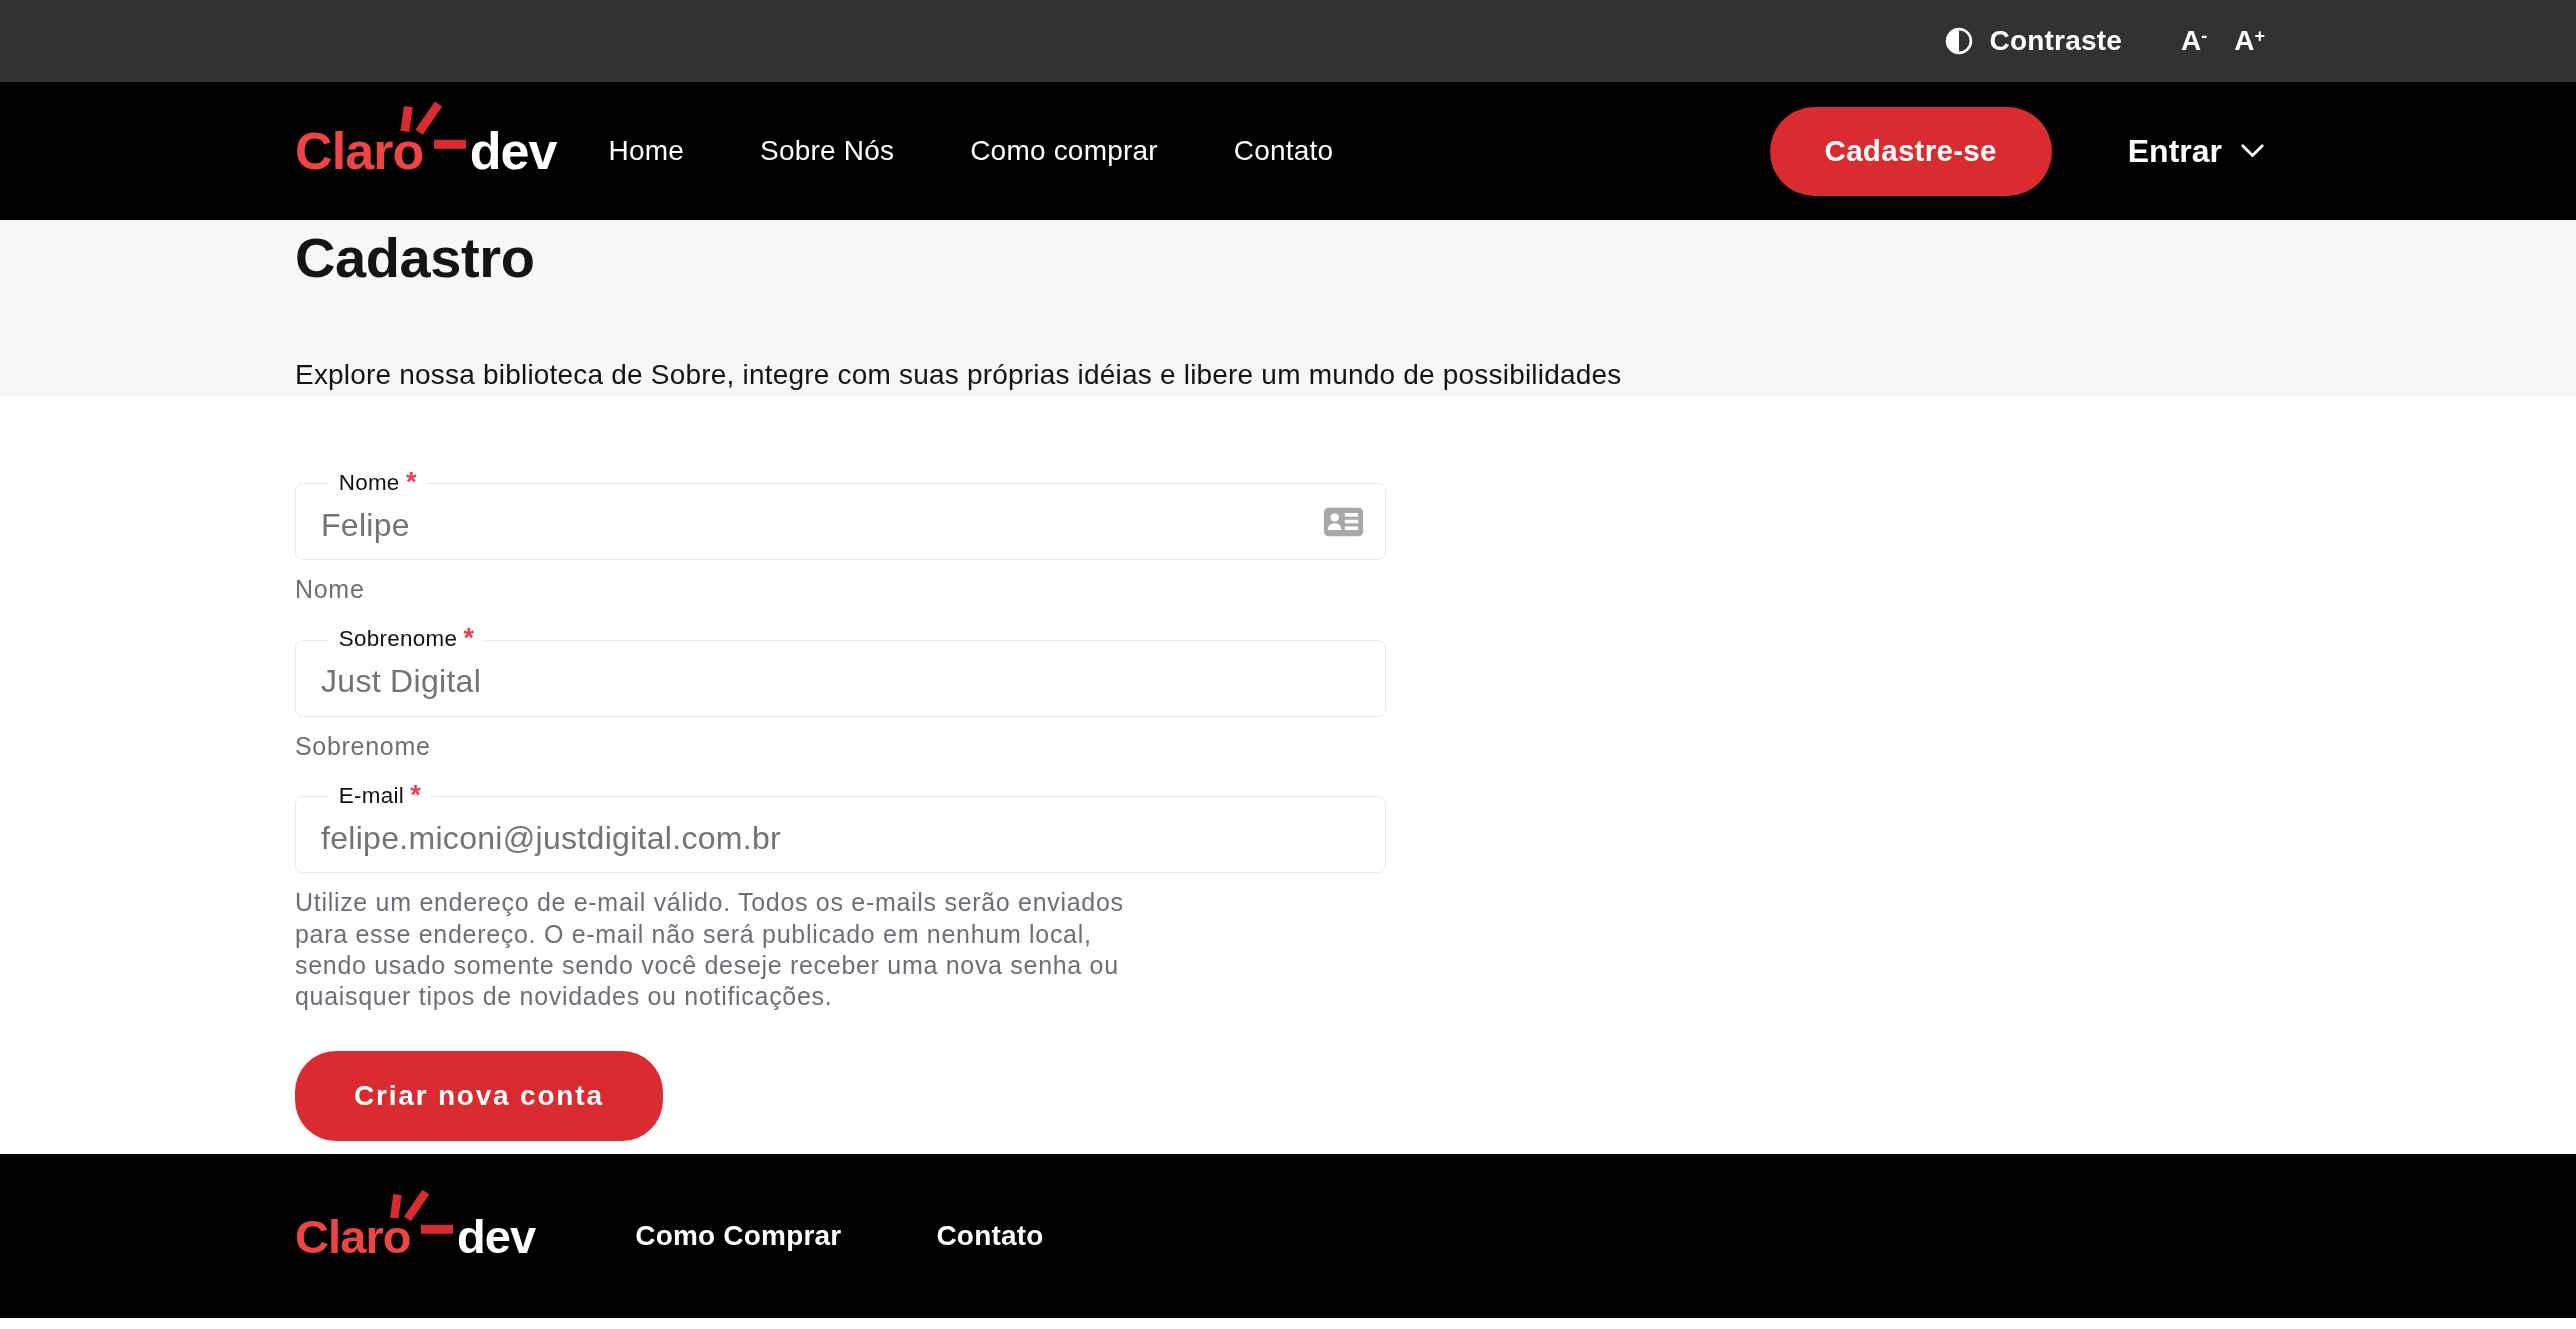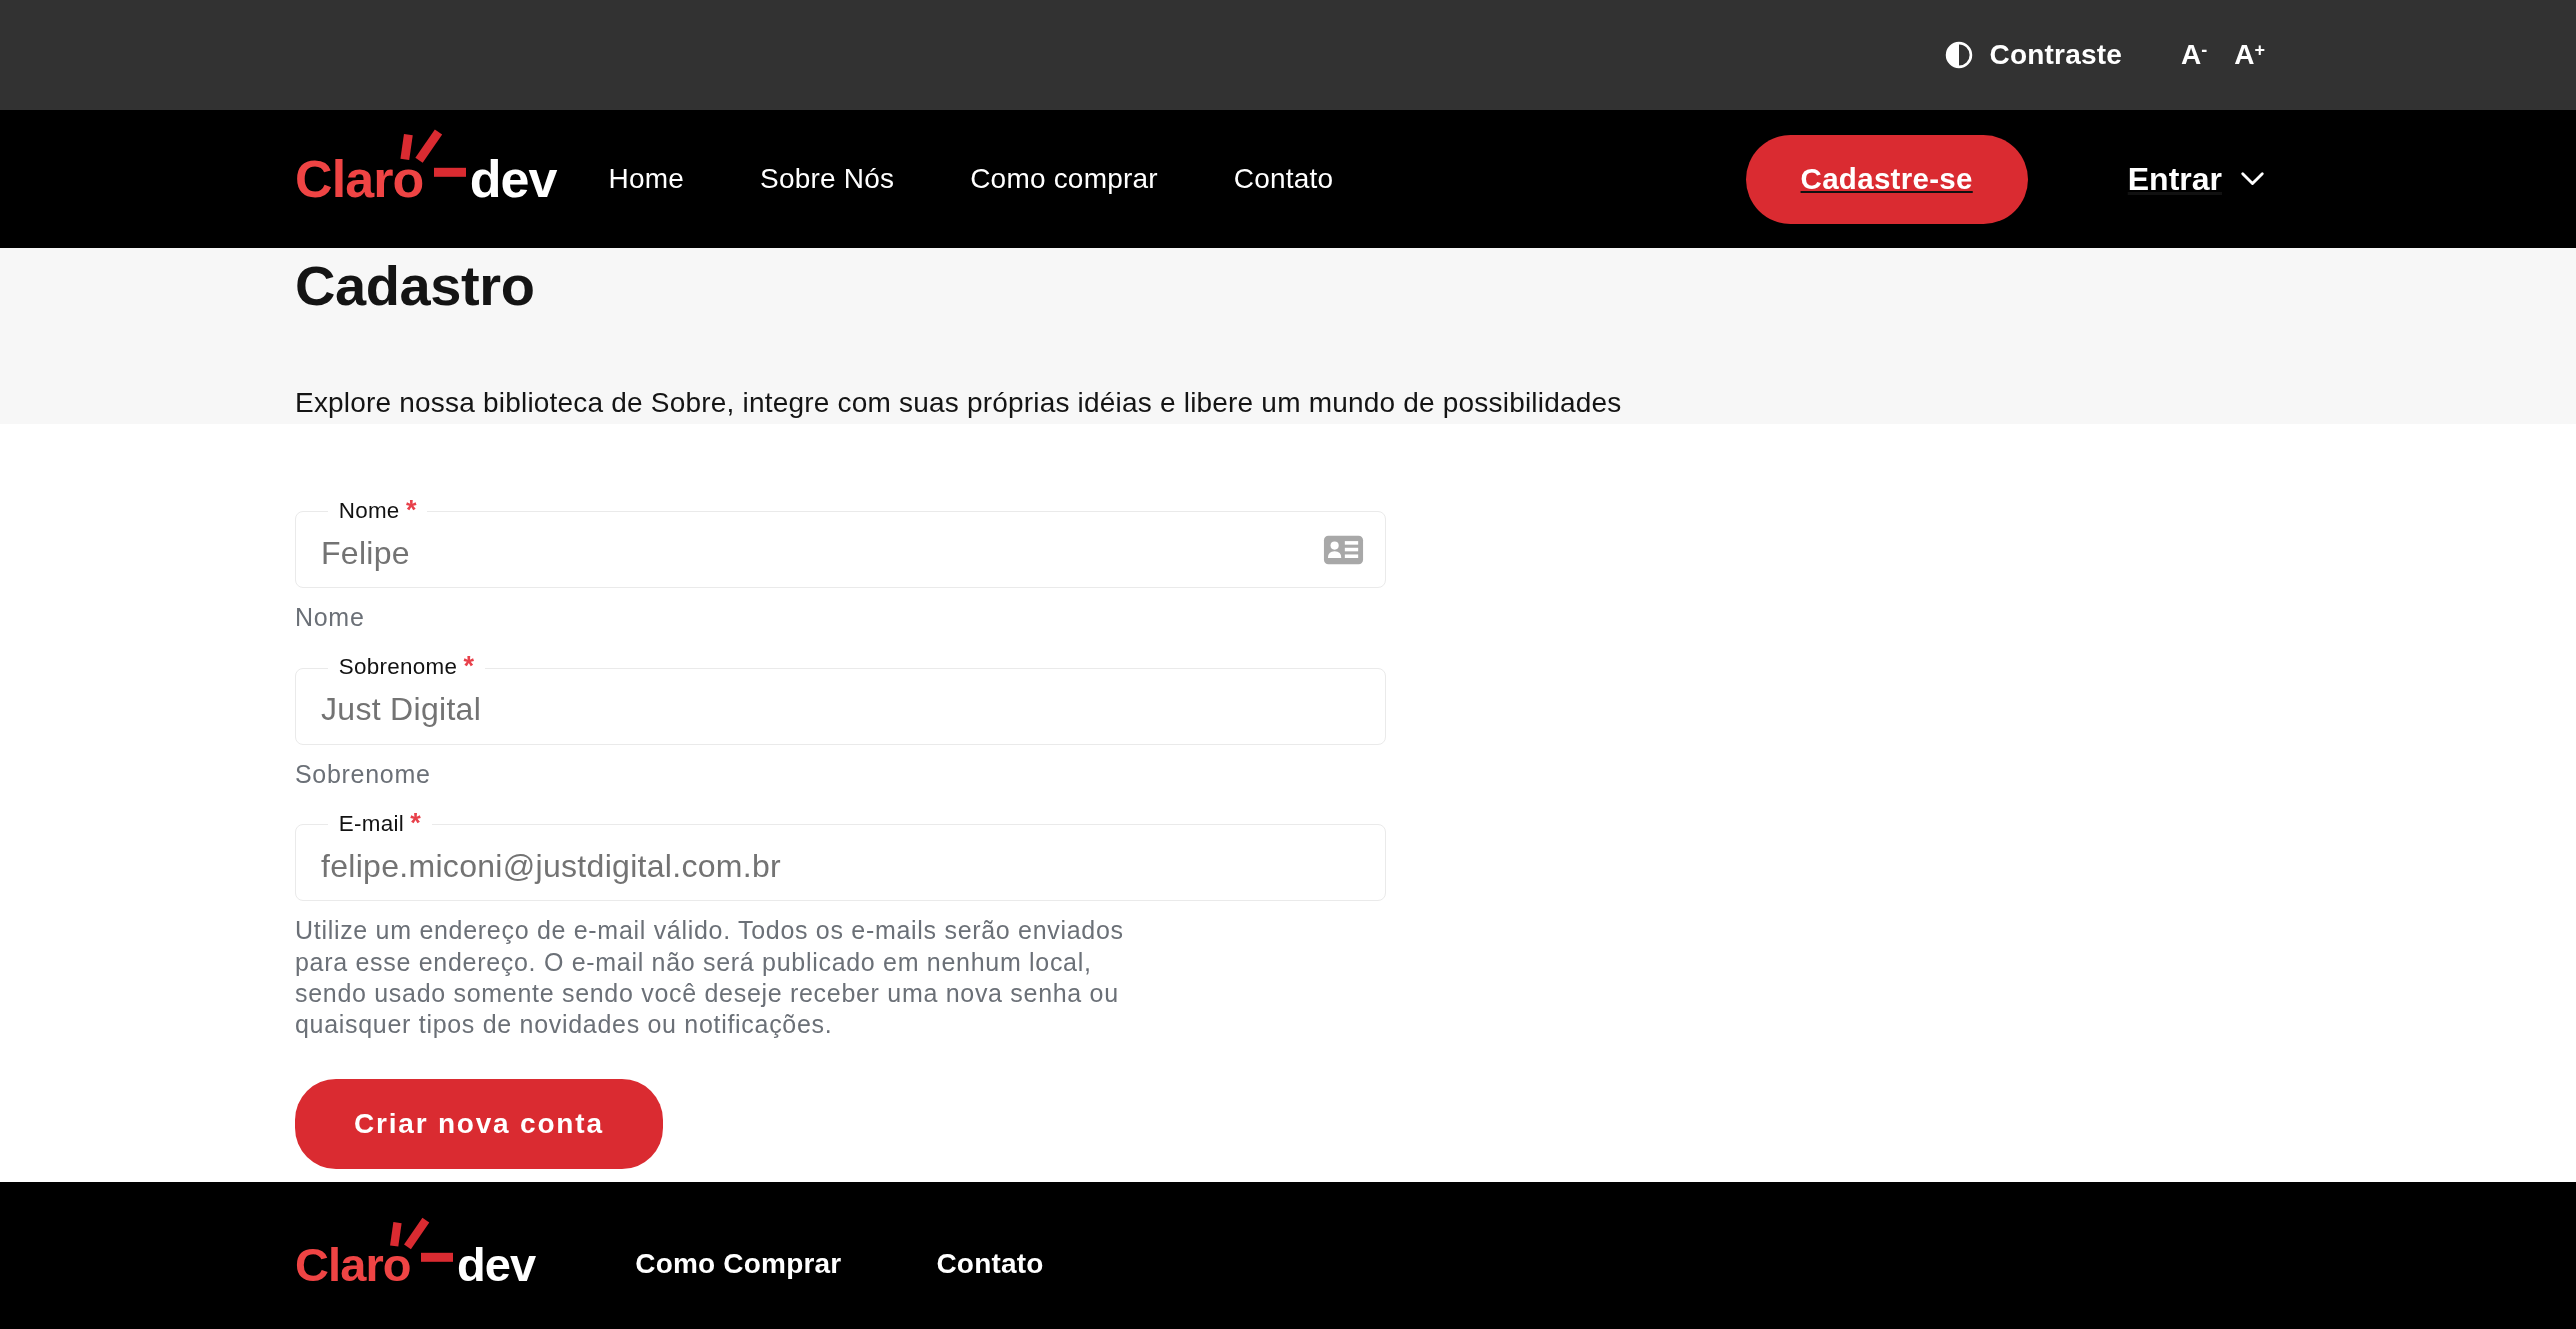--- a/index.html
+++ b/index.html
@@ -6,21 +6,21 @@
   html,body { width:2576px; height:1329px; overflow:hidden; }
   body {
     font-family:"Liberation Sans", sans-serif;
     background:#ffffff;
     color:#111;
   }
   button { font-family:inherit; cursor:pointer; background:none; border:none; color:inherit; }
 
   
   .topbar {
-    height:110px; background:#323232;
+    height:82px; background:#323232;
     display:flex; align-items:center; justify-content:flex-end;
     padding-right:311px;
   }
   .contrast-btn {
     display:flex; align-items:center; gap:16px;
     color:#fff; font-size:28px; font-weight:700; letter-spacing:0.2px;
   }
   .font-controls { display:flex; align-items:center; gap:27px; margin-left:59px; }
   .font-btn { color:#fff; font-size:28px; font-weight:700; display:flex; align-items:flex-start; }
   .font-btn sup { font-size:18px; font-weight:700; line-height:1; margin-top:1.8px; }
@@ -34,21 +34,21 @@
   .logo { display:flex; align-items:center; white-space:nowrap; line-height:1; }
   .logo .claro { position:relative; color:#ef4444; font-weight:700; font-size:52px; letter-spacing:-0.9px; }
   .logo .rays { position:absolute; right:-19.7px; top:-29px; }
   .logo .hyph { display:inline-block; width:32px; height:9px; background:#da2b31; margin:0 3.6px 0 10.7px; transform:translateY(-7.2px); }
   .logo .dev { color:#fff; font-weight:700; font-size:52px; letter-spacing:-0.9px; }
   .footer .logo .claro, .footer .logo .dev { font-size:47px; }
 
   .main-nav { display:flex; gap:76px; margin-left:52px; }
   .main-nav a { color:#fff; font-size:28px; text-decoration:none; letter-spacing:0.2px; }
 
-  .header-right { margin-left:auto; display:flex; gap:100px;text-decoration:underline; }
+  .header-right { margin-left:auto; display:flex; gap:76px; }
   .signup-btn {
     height:89px; padding:0 55px; border-radius:47px;
     background:#da2b31; color:#fff; font-size:29.5px; font-weight:700; letter-spacing:0.3px;
     display:flex; align-items:center;
   }
   .login-btn { display:flex; align-items:center; gap:18px; color:#fff; font-size:32px; font-weight:700; }
 
   
   .hero {
     height:176px; background:#f7f7f7;

